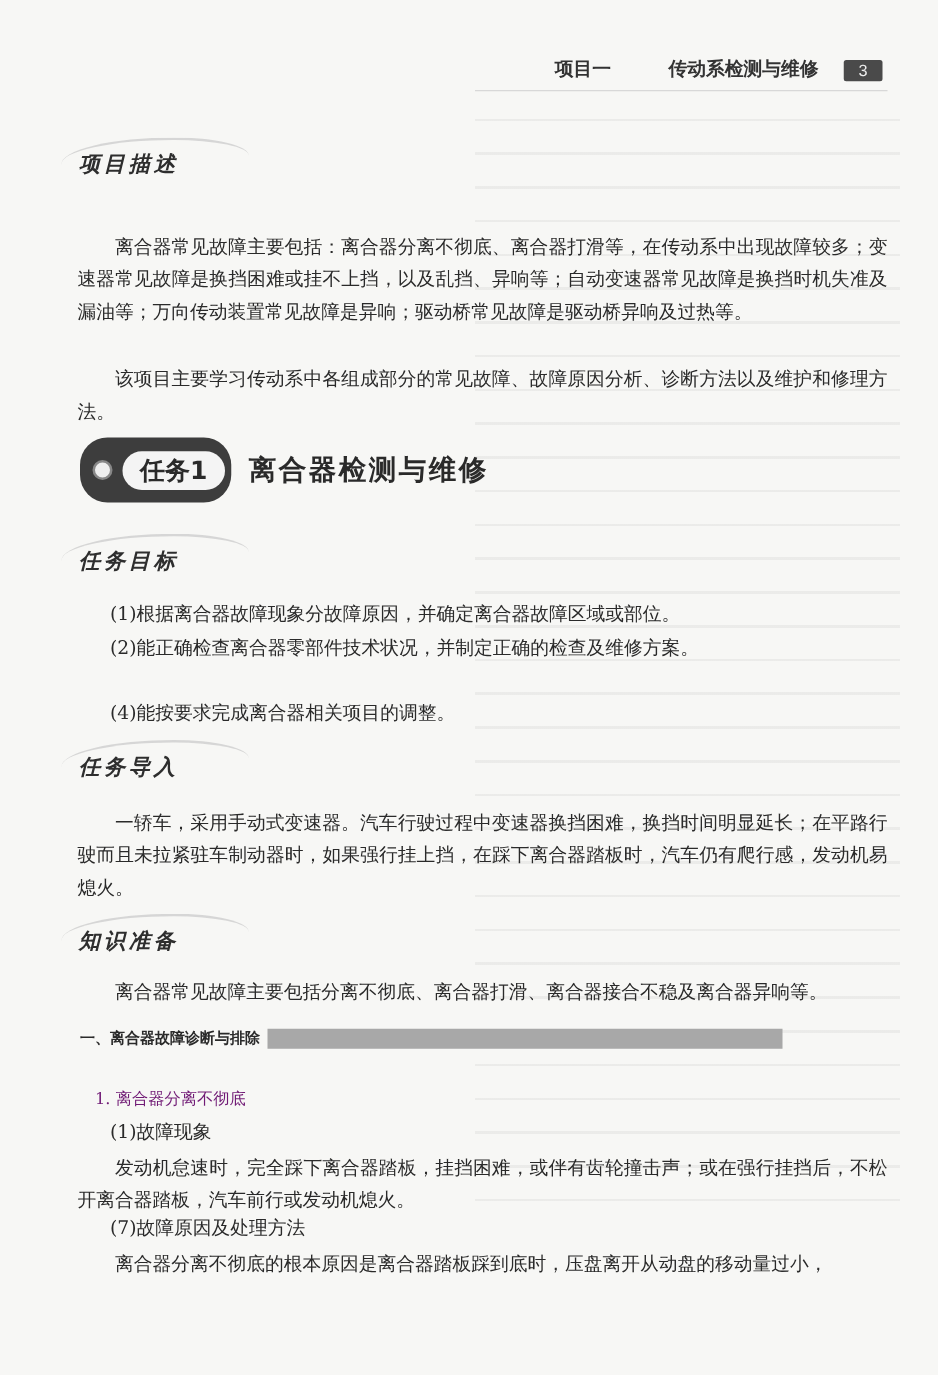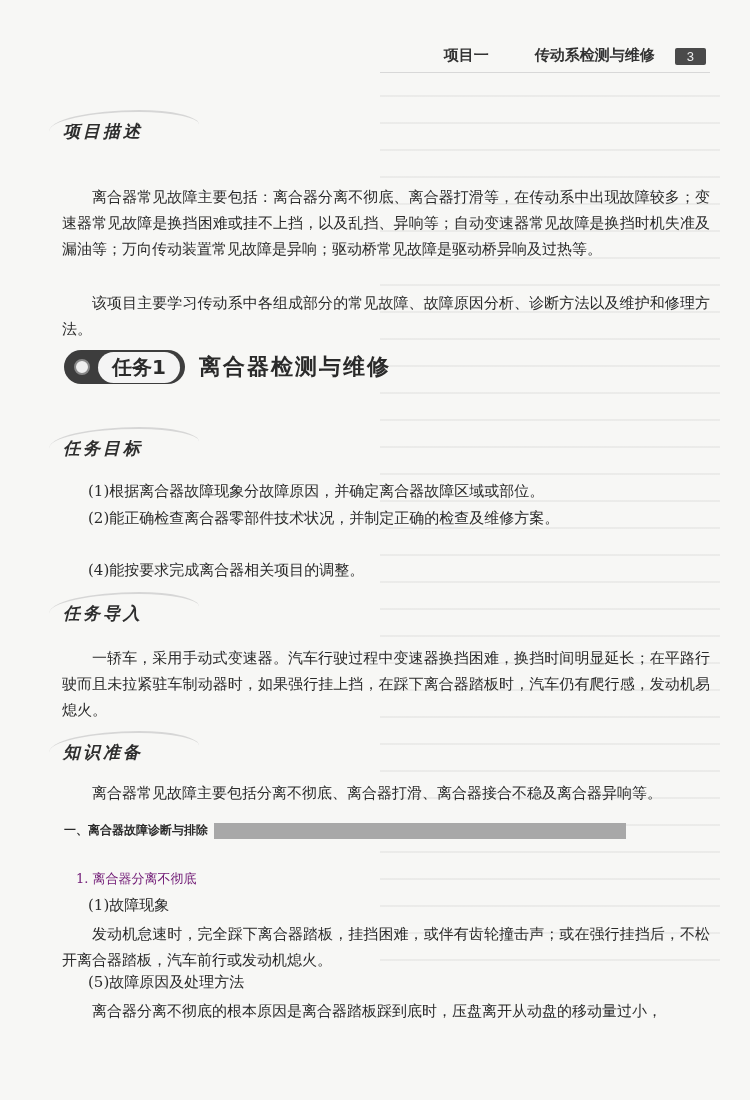--- a/index.html
+++ b/index.html
@@ -45,21 +45,21 @@
   .para {
     position: absolute; left: 62px; right: 40px;
     font-size: 15px; line-height: 26px; text-align: justify;
   }
   .para.indent { text-indent: 30px; }
   .task-banner {
     position: absolute; left: 64px; top: 350px;
     display: flex; align-items: center;
   }
   .pill {
-    background: #3d3d3d; border-radius: 22px; height: 34px;
+    background: #3d3d3d; border-radius: 22px; height: 52px;
     display: flex; align-items: center; padding: 0 5px 0 10px; gap: 8px;
   }
   .pill .dot {
     width: 12px; height: 12px; border-radius: 50%;
     background: #eee; border: 2px solid #888;
   }
   .pill .inner {
     background: #f4f4f4; border-radius: 16px; padding: 2px 14px;
     font-size: 20px; font-weight: bold; color: #2a2a2a;
     font-family: "DejaVu Sans", "Liberation Sans", sans-serif;
@@ -134,15 +134,15 @@
   <div class="para indent" style="top:780px">离合器常见故障主要包括分离不彻底、离合器打滑、离合器接合不稳及离合器异响等。</div>
 
   <div class="sub-head">
     <span class="txt">一、离合器故障诊断与排除</span>
     <span class="bar"></span>
   </div>
 
   <div class="small-head" style="top:870px">1. 离合器分离不彻底</div>
   <div class="line" style="top:896px">(1)故障现象</div>
   <div class="para indent" style="top:921px">发动机怠速时，完全踩下离合器踏板，挂挡困难，或伴有齿轮撞击声；或在强行挂挡后，不松开离合器踏板，汽车前行或发动机熄火。</div>
-  <div class="line" style="top:973px">(5)故障原因及处理方法</div>
+  <div class="line" style="top:973px">(7)故障原因及处理方法</div>
   <div class="para indent" style="top:998px">离合器分离不彻底的根本原因是离合器踏板踩到底时，压盘离开从动盘的移动量过小，</div>
 </div>
 
 </body></html>

